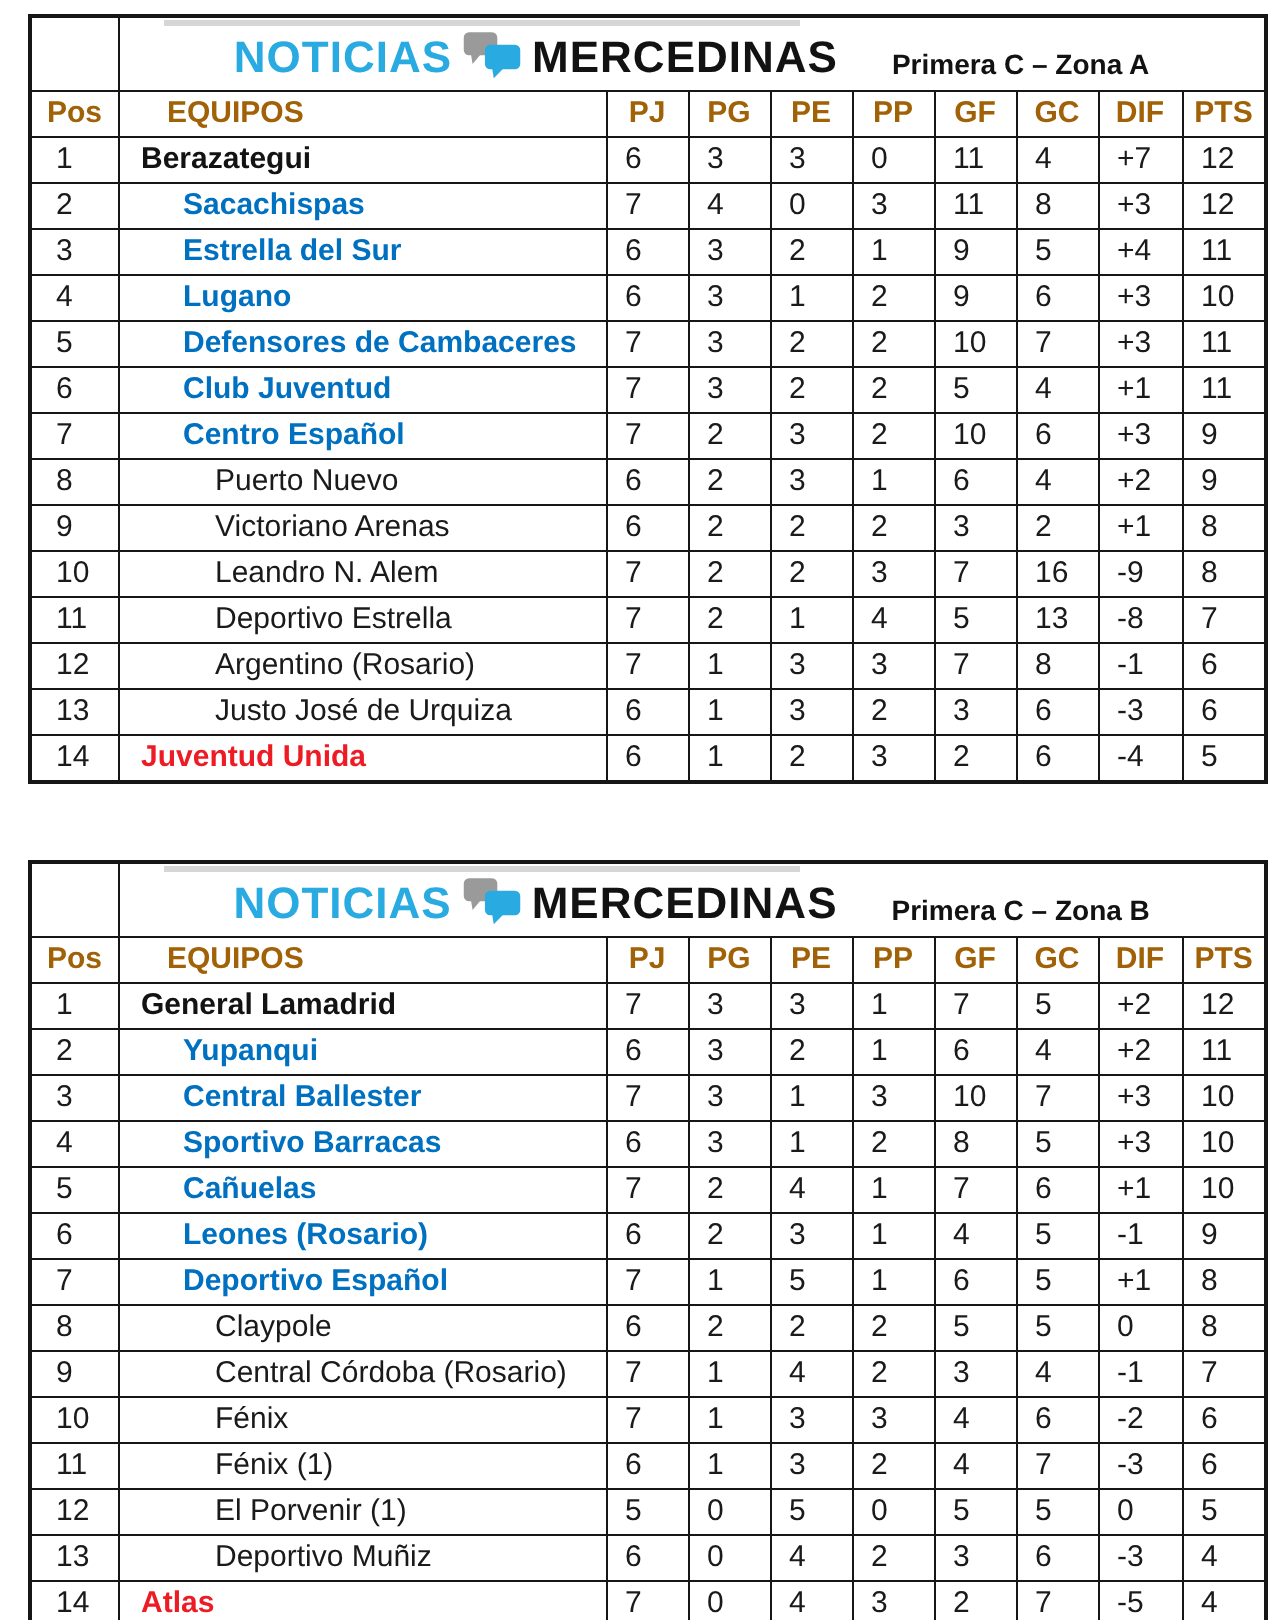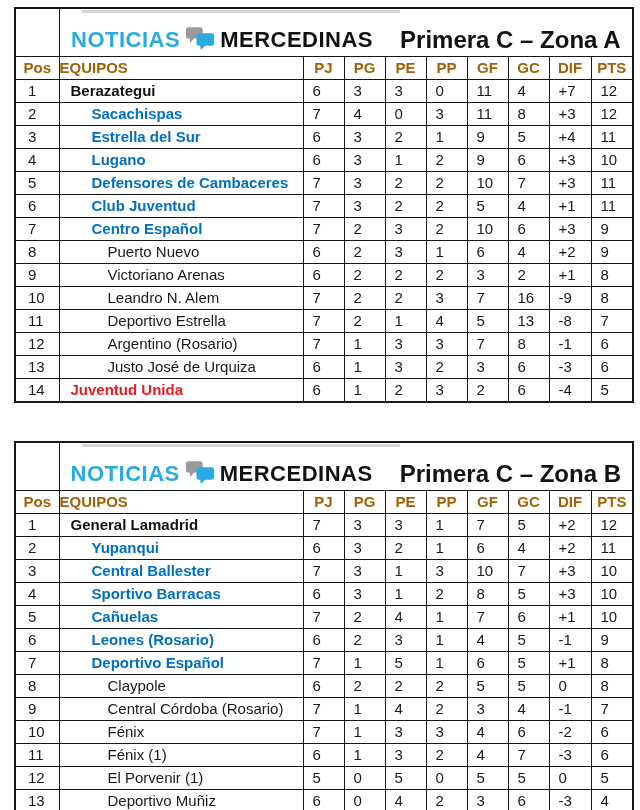--- a/index.html
+++ b/index.html
@@ -17,30 +17,30 @@
   table.zona-b{margin-top:38px;}
   th,td{
     border:1px solid #161616;
     padding:0;font-size:15px;line-height:22px;
     overflow:hidden;white-space:nowrap;
   }
   
   tr.logo-row td{height:33px;border-bottom:1px solid #161616;}
   td.logo-cell{position:relative;}
   .logo-strip{position:absolute;top:1px;left:22px;width:318px;height:3px;background:#d6d6d6;}
-  .logo-flex{display:flex;align-items:baseline;justify-content:center;gap:9px;height:33px;padding-top:14px;}
+  .logo-flex{display:flex;align-items:baseline;justify-content:center;gap:9px;height:33px;padding-top:3px;}
   .logo{display:flex;align-items:center;gap:5px;}
   .logo-text{font-size:22px;font-weight:bold;letter-spacing:.5px;line-height:30px;}
   .noticias{color:#29ABE2;}
   .mercedinas{color:#121212;text-align:center;}
   .bubble-icon{position:relative;top:3px;}
-  .zone-title{font-size:24px;font-weight:bold;color:#121212;position:relative;top:1px;line-height:30px;margin-left:18px;}
+  .zone-title{font-size:14px;font-weight:bold;color:#121212;position:relative;top:1px;line-height:30px;margin-left:18px;}
   
   thead th{height:22px;color:#a16207;font-weight:bold;text-align:center;}
-  th.equipos-h{text-align:left;padding-left:0;margin-top:48px;}
+  th.equipos-h{text-align:left;padding-left:24px;margin-top:48px;}
   
   tbody td{height:22px;}
   td.pos{text-align:left;padding-left:12px;}
   td.team{text-align:left;padding-left:11px;}
   td.stat{text-align:left;padding-left:9px;}
   tr.style-leader td.team{font-weight:bold;color:#131313;}
   tr.style-blue td.team{font-weight:bold;color:#0070C0;padding-left:32px;}
   tr.style-normal td.team{font-weight:normal;color:#1a1a1a;padding-left:48px;}
   tr.style-red td.team{font-weight:bold;color:#ED1C24;}
 </style>

